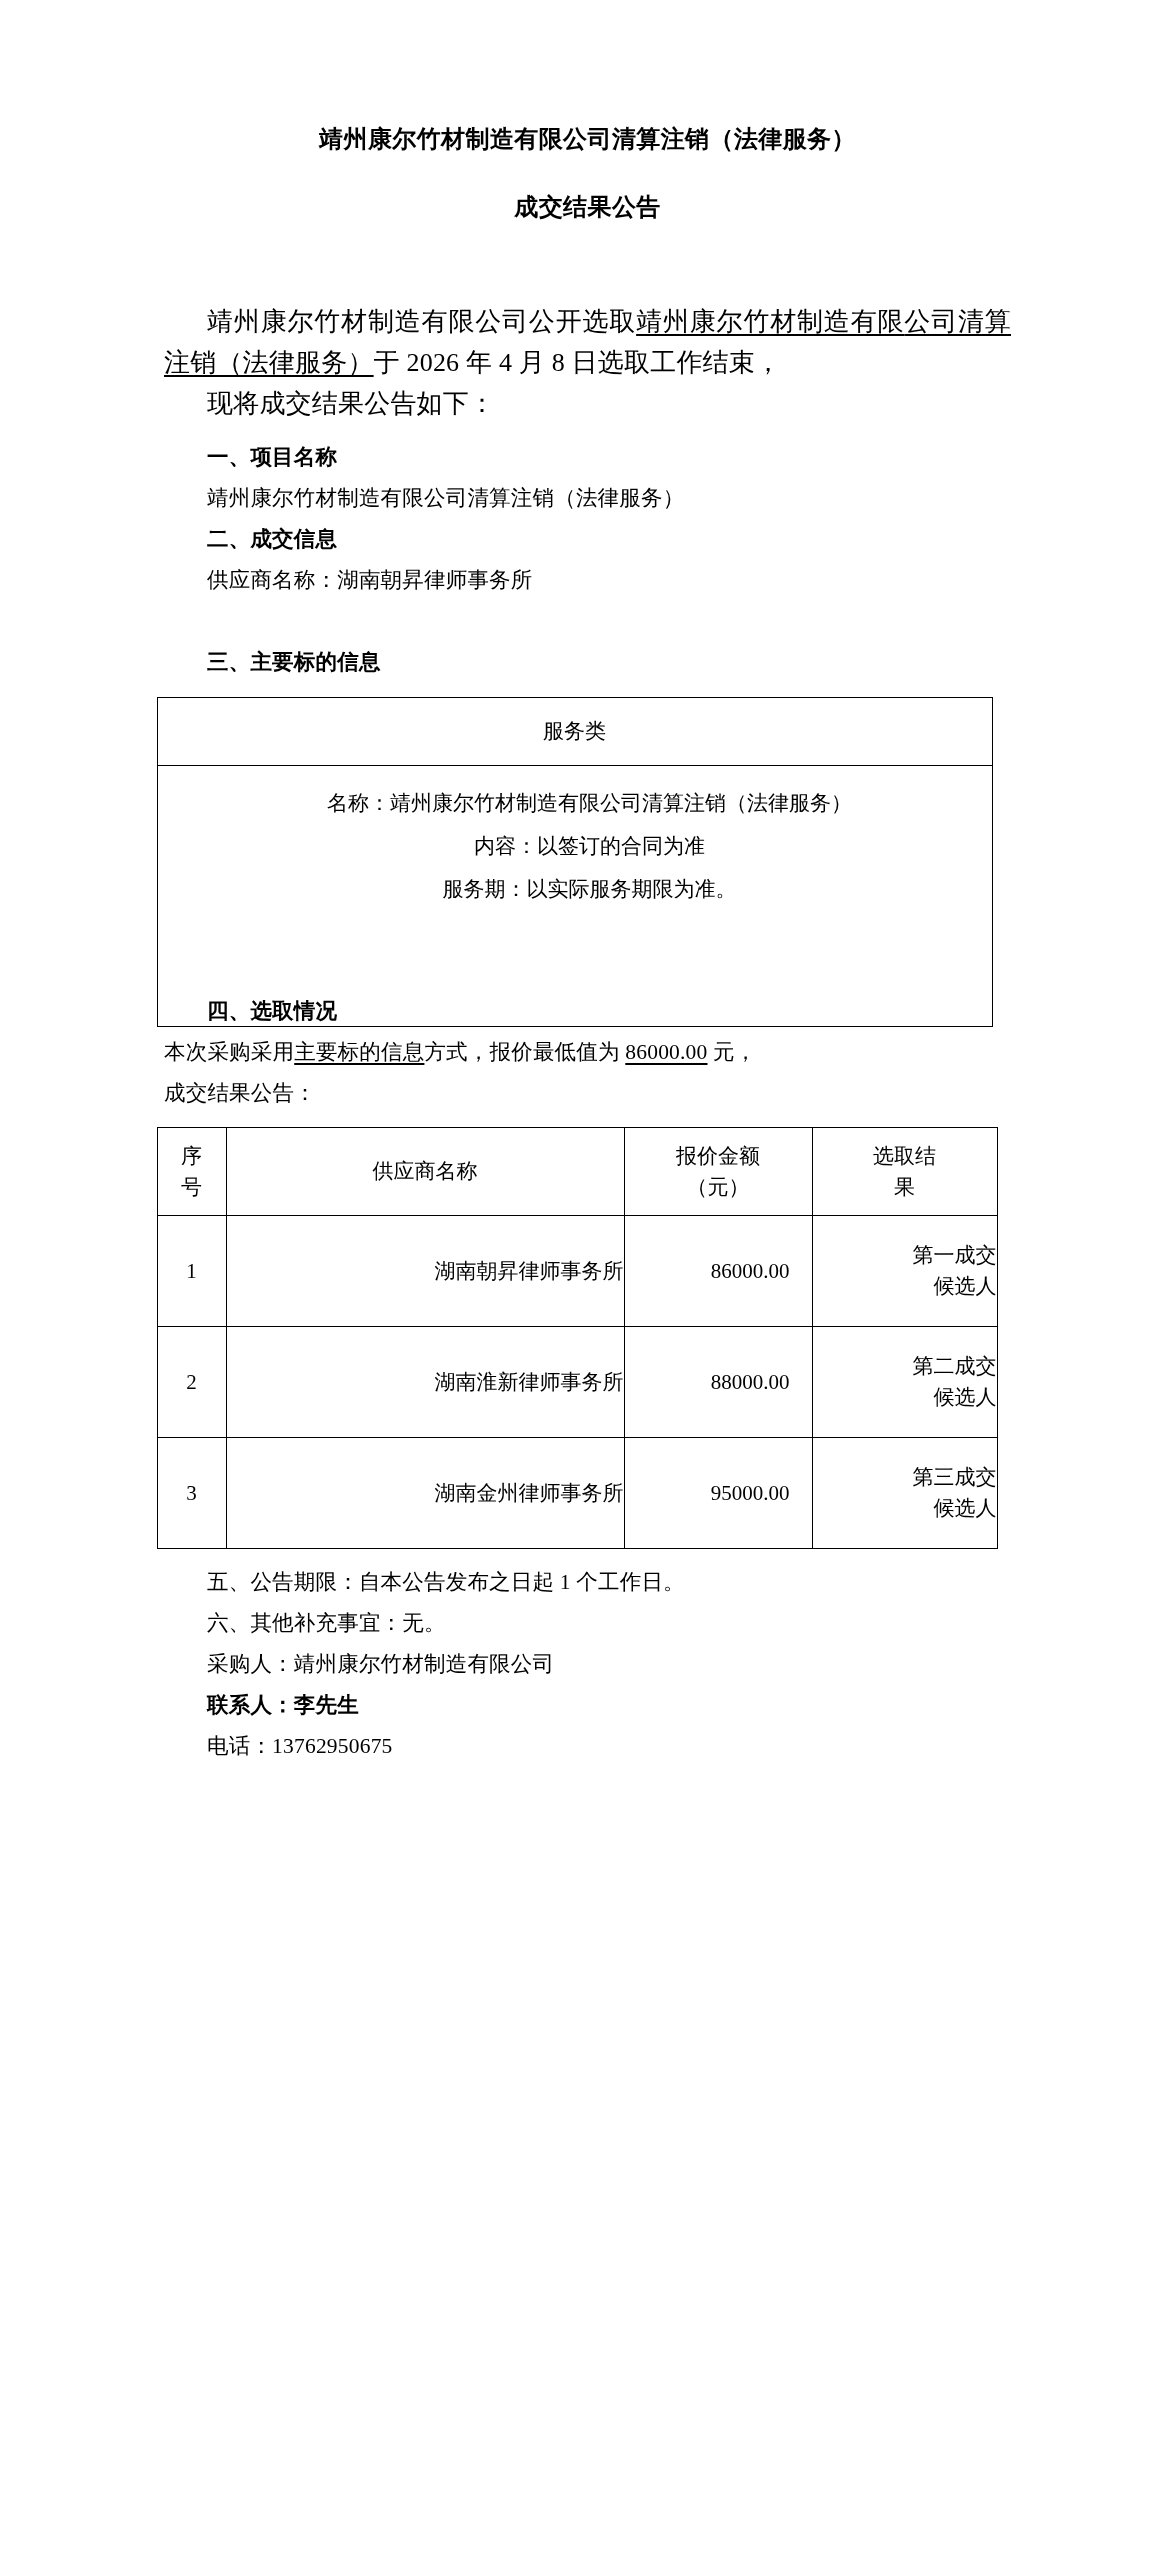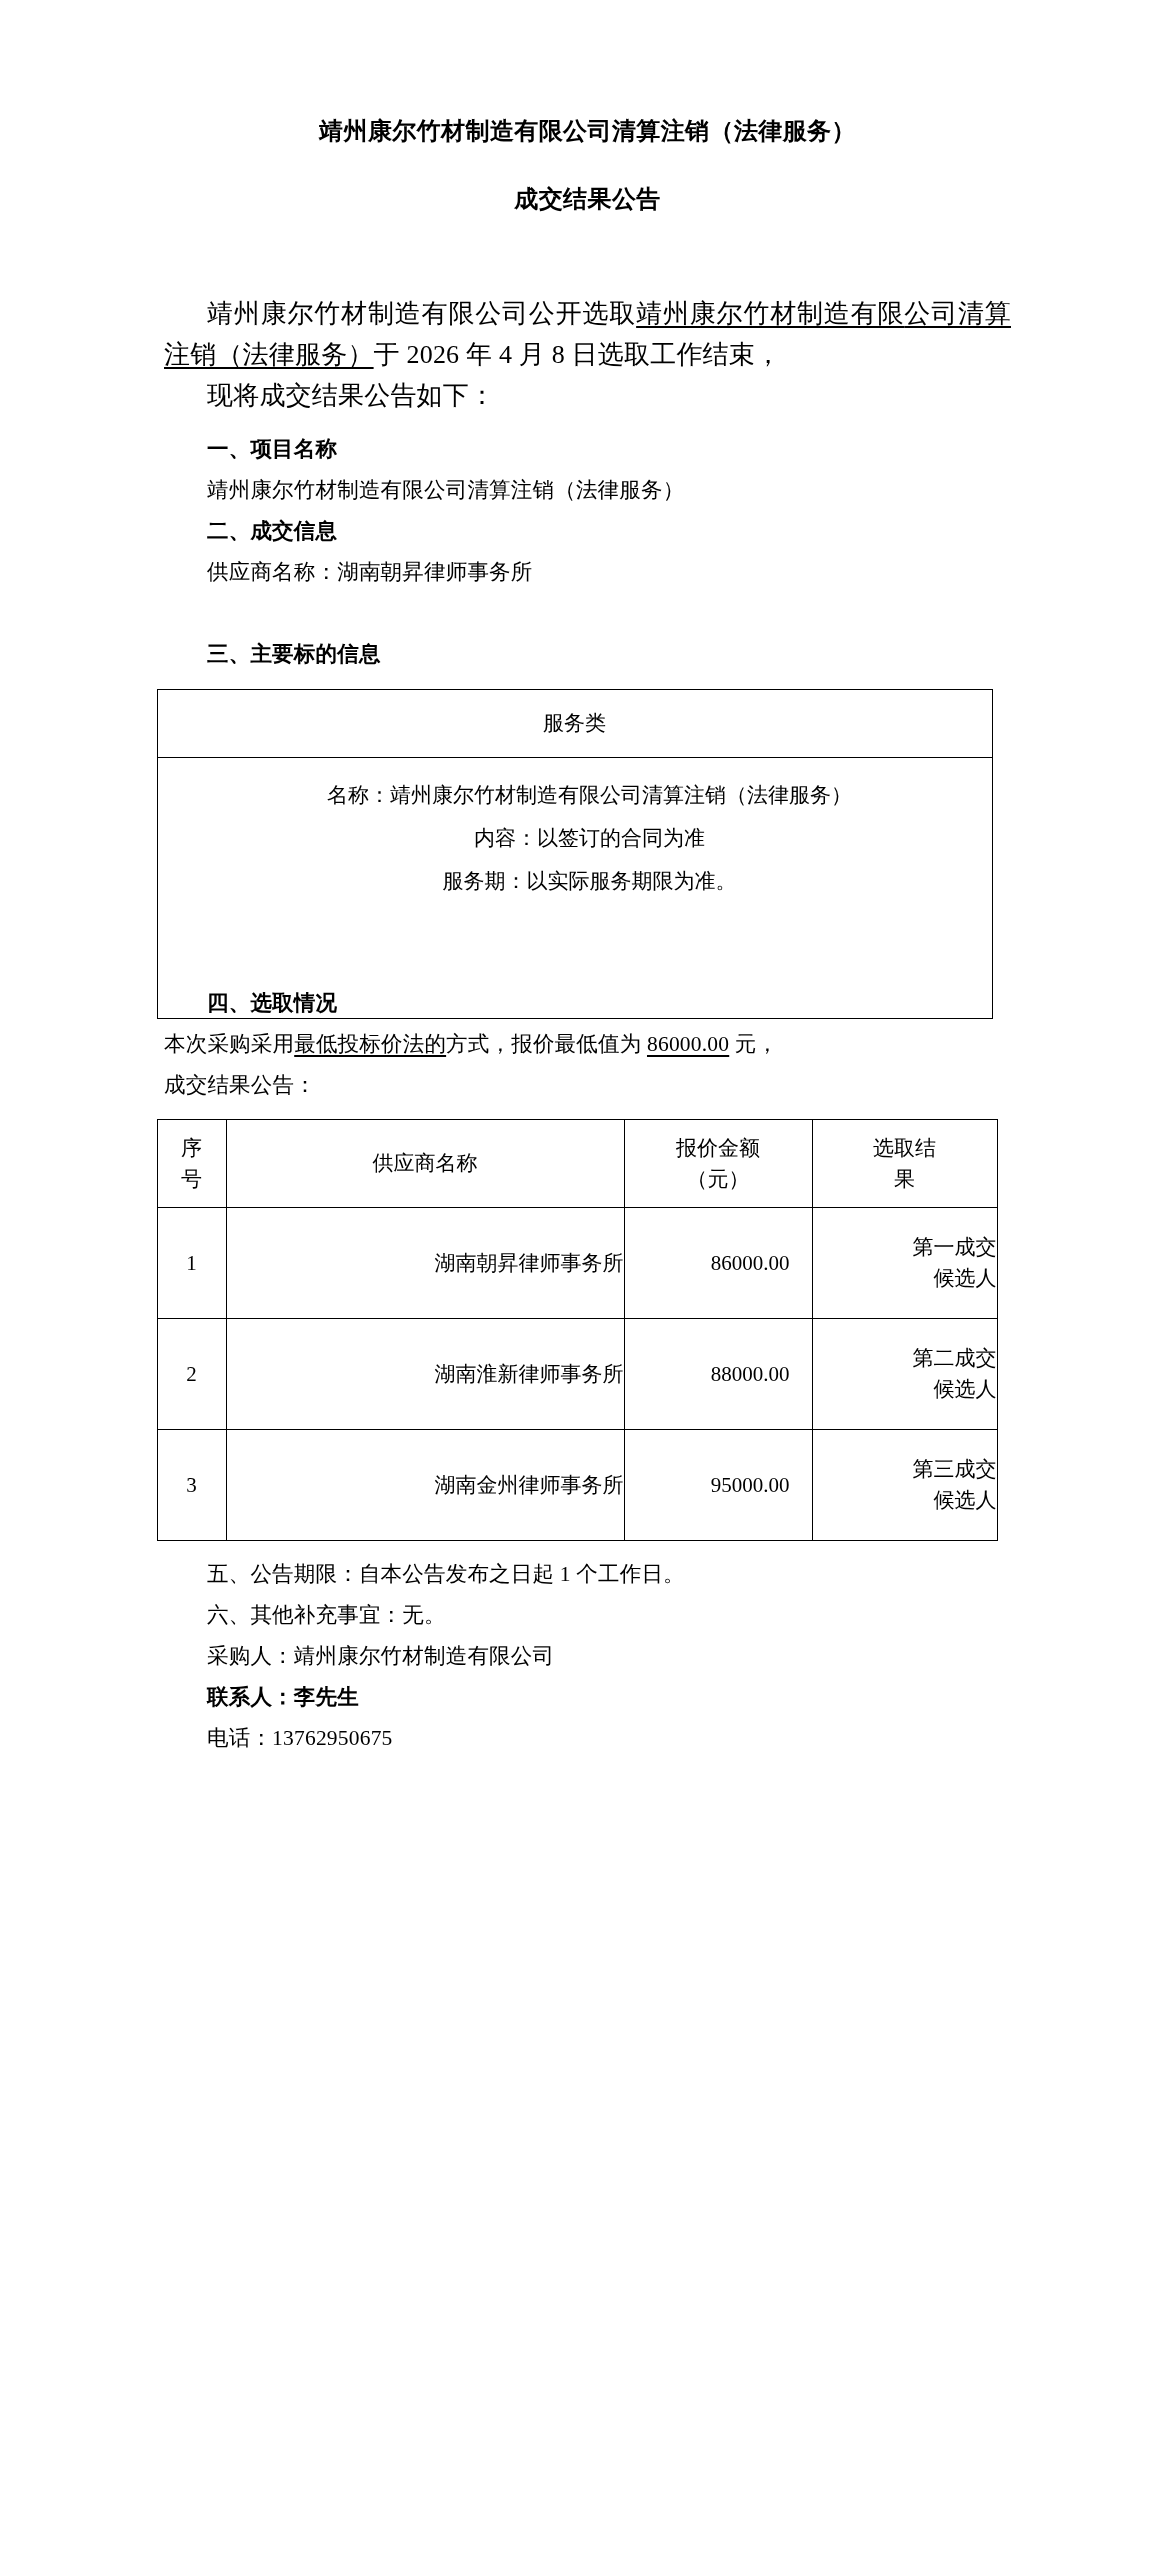--- a/index.html
+++ b/index.html
@@ -16,21 +16,21 @@
     width: 1176px;
     height: 2576px;
     background: #ffffff;
     margin: 0 auto;
     box-sizing: border-box;
     padding: 0;
   }
   .content {
     position: absolute;
     left: 164px;
-    top: 0;
+    top: 8px;
     width: 847px;
   }
 
   
   .doc-title {
     text-align: center;
     font-weight: bold;
     font-size: 24px;
     line-height: 1.0;
     letter-spacing: 0.4px;
@@ -178,21 +178,21 @@
             <div class="row-line">内容：以签订的合同为准</div>
             <div class="row-line">服务期：以实际服务期限为准。</div>
           </td>
         </tr>
       </tbody>
     </table>
 
     <div class="section-head" style="margin-top:-36px;">四、选取情况</div>
 
     <div class="plain-line">
-      <span>本次采购采用</span><span class="u">最低投标价法的</span><span>方式，报价最低值为 </span><span class="u">86000.00</span><span> 元，</span>
+      <span>本次采购采用</span><span class="u">主要标的信息</span><span>方式，报价最低值为 </span><span class="u">86000.00</span><span> 元，</span>
     </div>
     <div class="plain-line">成交结果公告：</div>
 
     <div class="spacer-18"></div>
 
     <table class="result-table">
       <thead>
         <tr>
           <td class="col-no">
             <div class="hdr-no">序</div>

